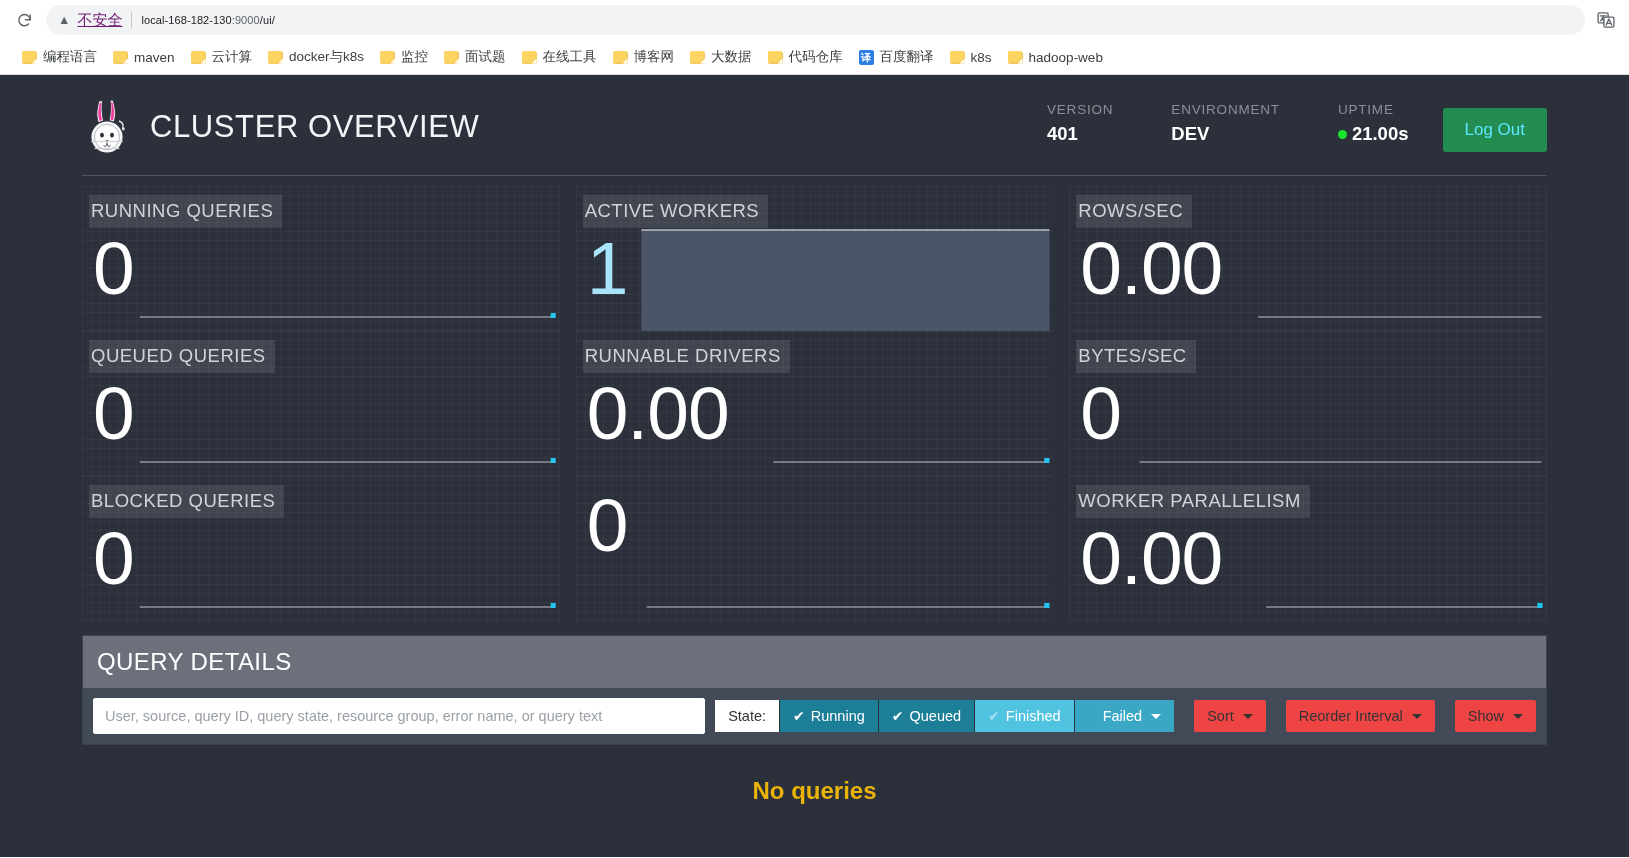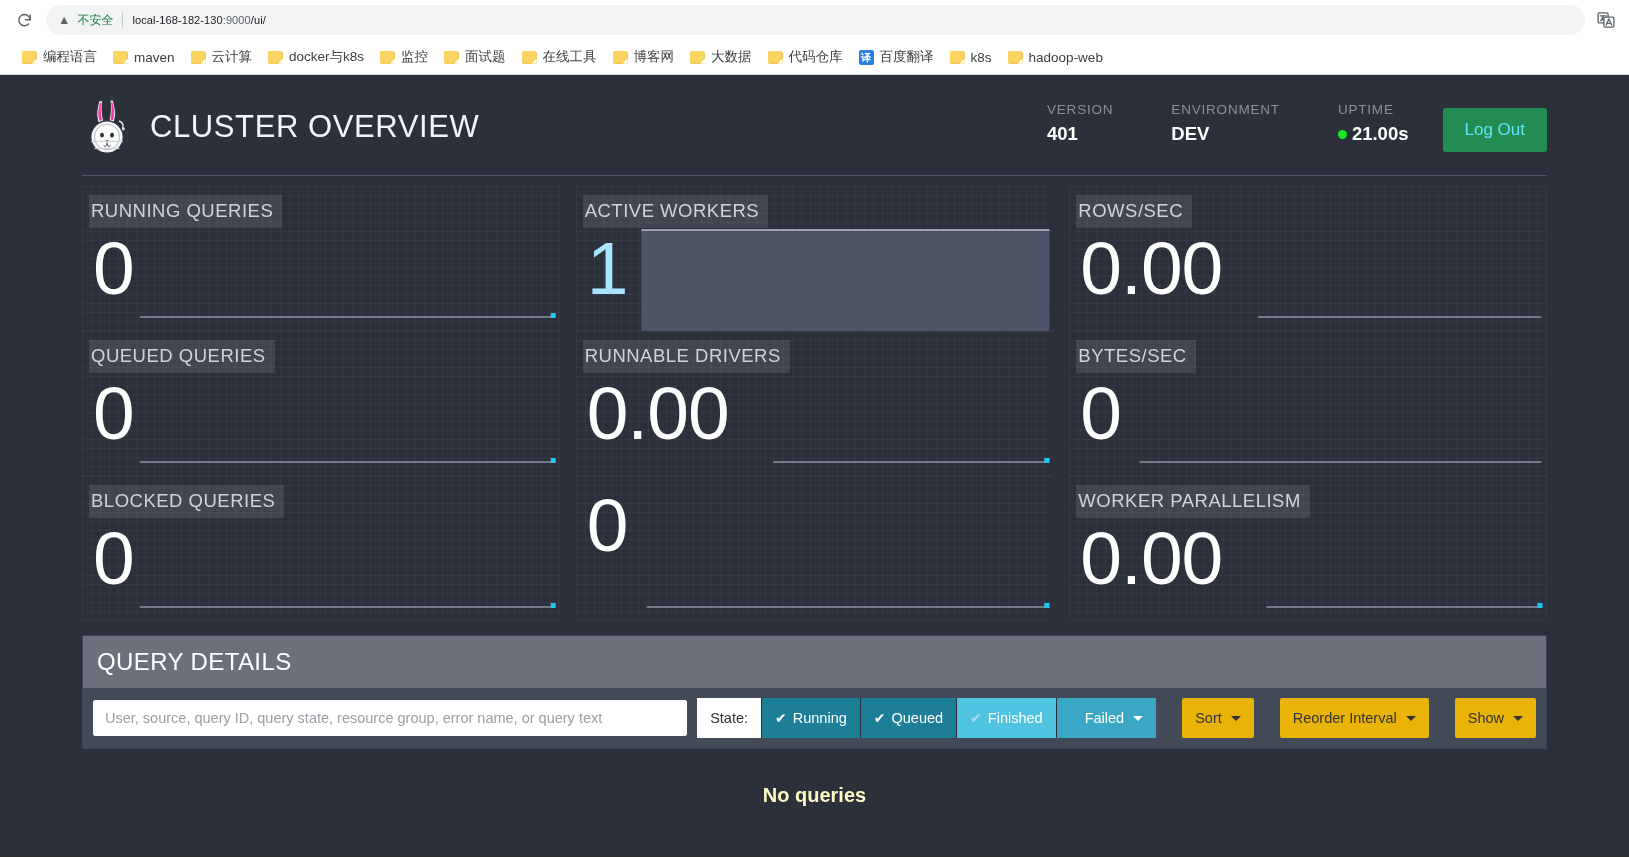--- a/index.html
+++ b/index.html
@@ -47,24 +47,25 @@
     color: #202124;
     min-width: 0;
   }
   .warn-icon {
     color: #5f6368;
     font-size: 12.5px;
     line-height: 1;
     flex: 0 0 auto;
   }
   .notsecure {
-    color: #15803d;
-    font-size: 12px;
-    white-space: nowrap;
-    flex: 0 0 auto;
+    color: #701a75;
+    font-size: 15px;
+    white-space: nowrap;
+    flex: 0 0 auto;
+    text-decoration: underline;
   }
   .url-sep {
     width: 1px; height: 16px;
     background: #c4c7c5;
     flex: 0 0 auto;
     margin: 0 2px;
   }
   .url-text {
     font-size: 11px;
     color: #202124;
@@ -315,21 +316,21 @@
   .btn-group {
     display: flex;
     align-items: stretch;
     flex: 0 0 auto;
   }
   .btn {
     font-family: inherit;
     font-size: 14.5px;
     border: none;
     padding: 0 13px;
-    height: 40px;
+    height: 32px;
     display: flex;
     align-items: center;
     gap: 6px;
     cursor: pointer;
     white-space: nowrap;
     line-height: 1;
   }
   .btn-state-label {
     background: #ffffff;
     color: #333333;
@@ -355,36 +356,36 @@
   .check.dim { color: #c5e9f3; opacity: .7; }
   .caret {
     display: inline-block;
     width: 0; height: 0;
     border-left: 5px solid transparent;
     border-right: 5px solid transparent;
     border-top: 5px solid currentColor;
     margin-left: 3px;
   }
   .btn-white {
-    background: #eab308;
+    background: #ef4444;
     color: #333333;
-    margin-left: 16px;
+    margin-left: 10px;
     border-radius: 2px;
   }
   .panel-body {
     background: #2b303b;
     min-height: 92px;
     display: flex;
     align-items: center;
     justify-content: center;
     padding: 30px 0;
   }
   .no-queries {
-    font-size: 20px;
-    color: #fef9c3;
+    font-size: 24px;
+    color: #eab308;
     font-weight: bold;
   }
 </style>
 </head>
 <body>
 
 <div class="browser-chrome">
 
   <div class="omnibar-row">
     <div class="reload-btn">

